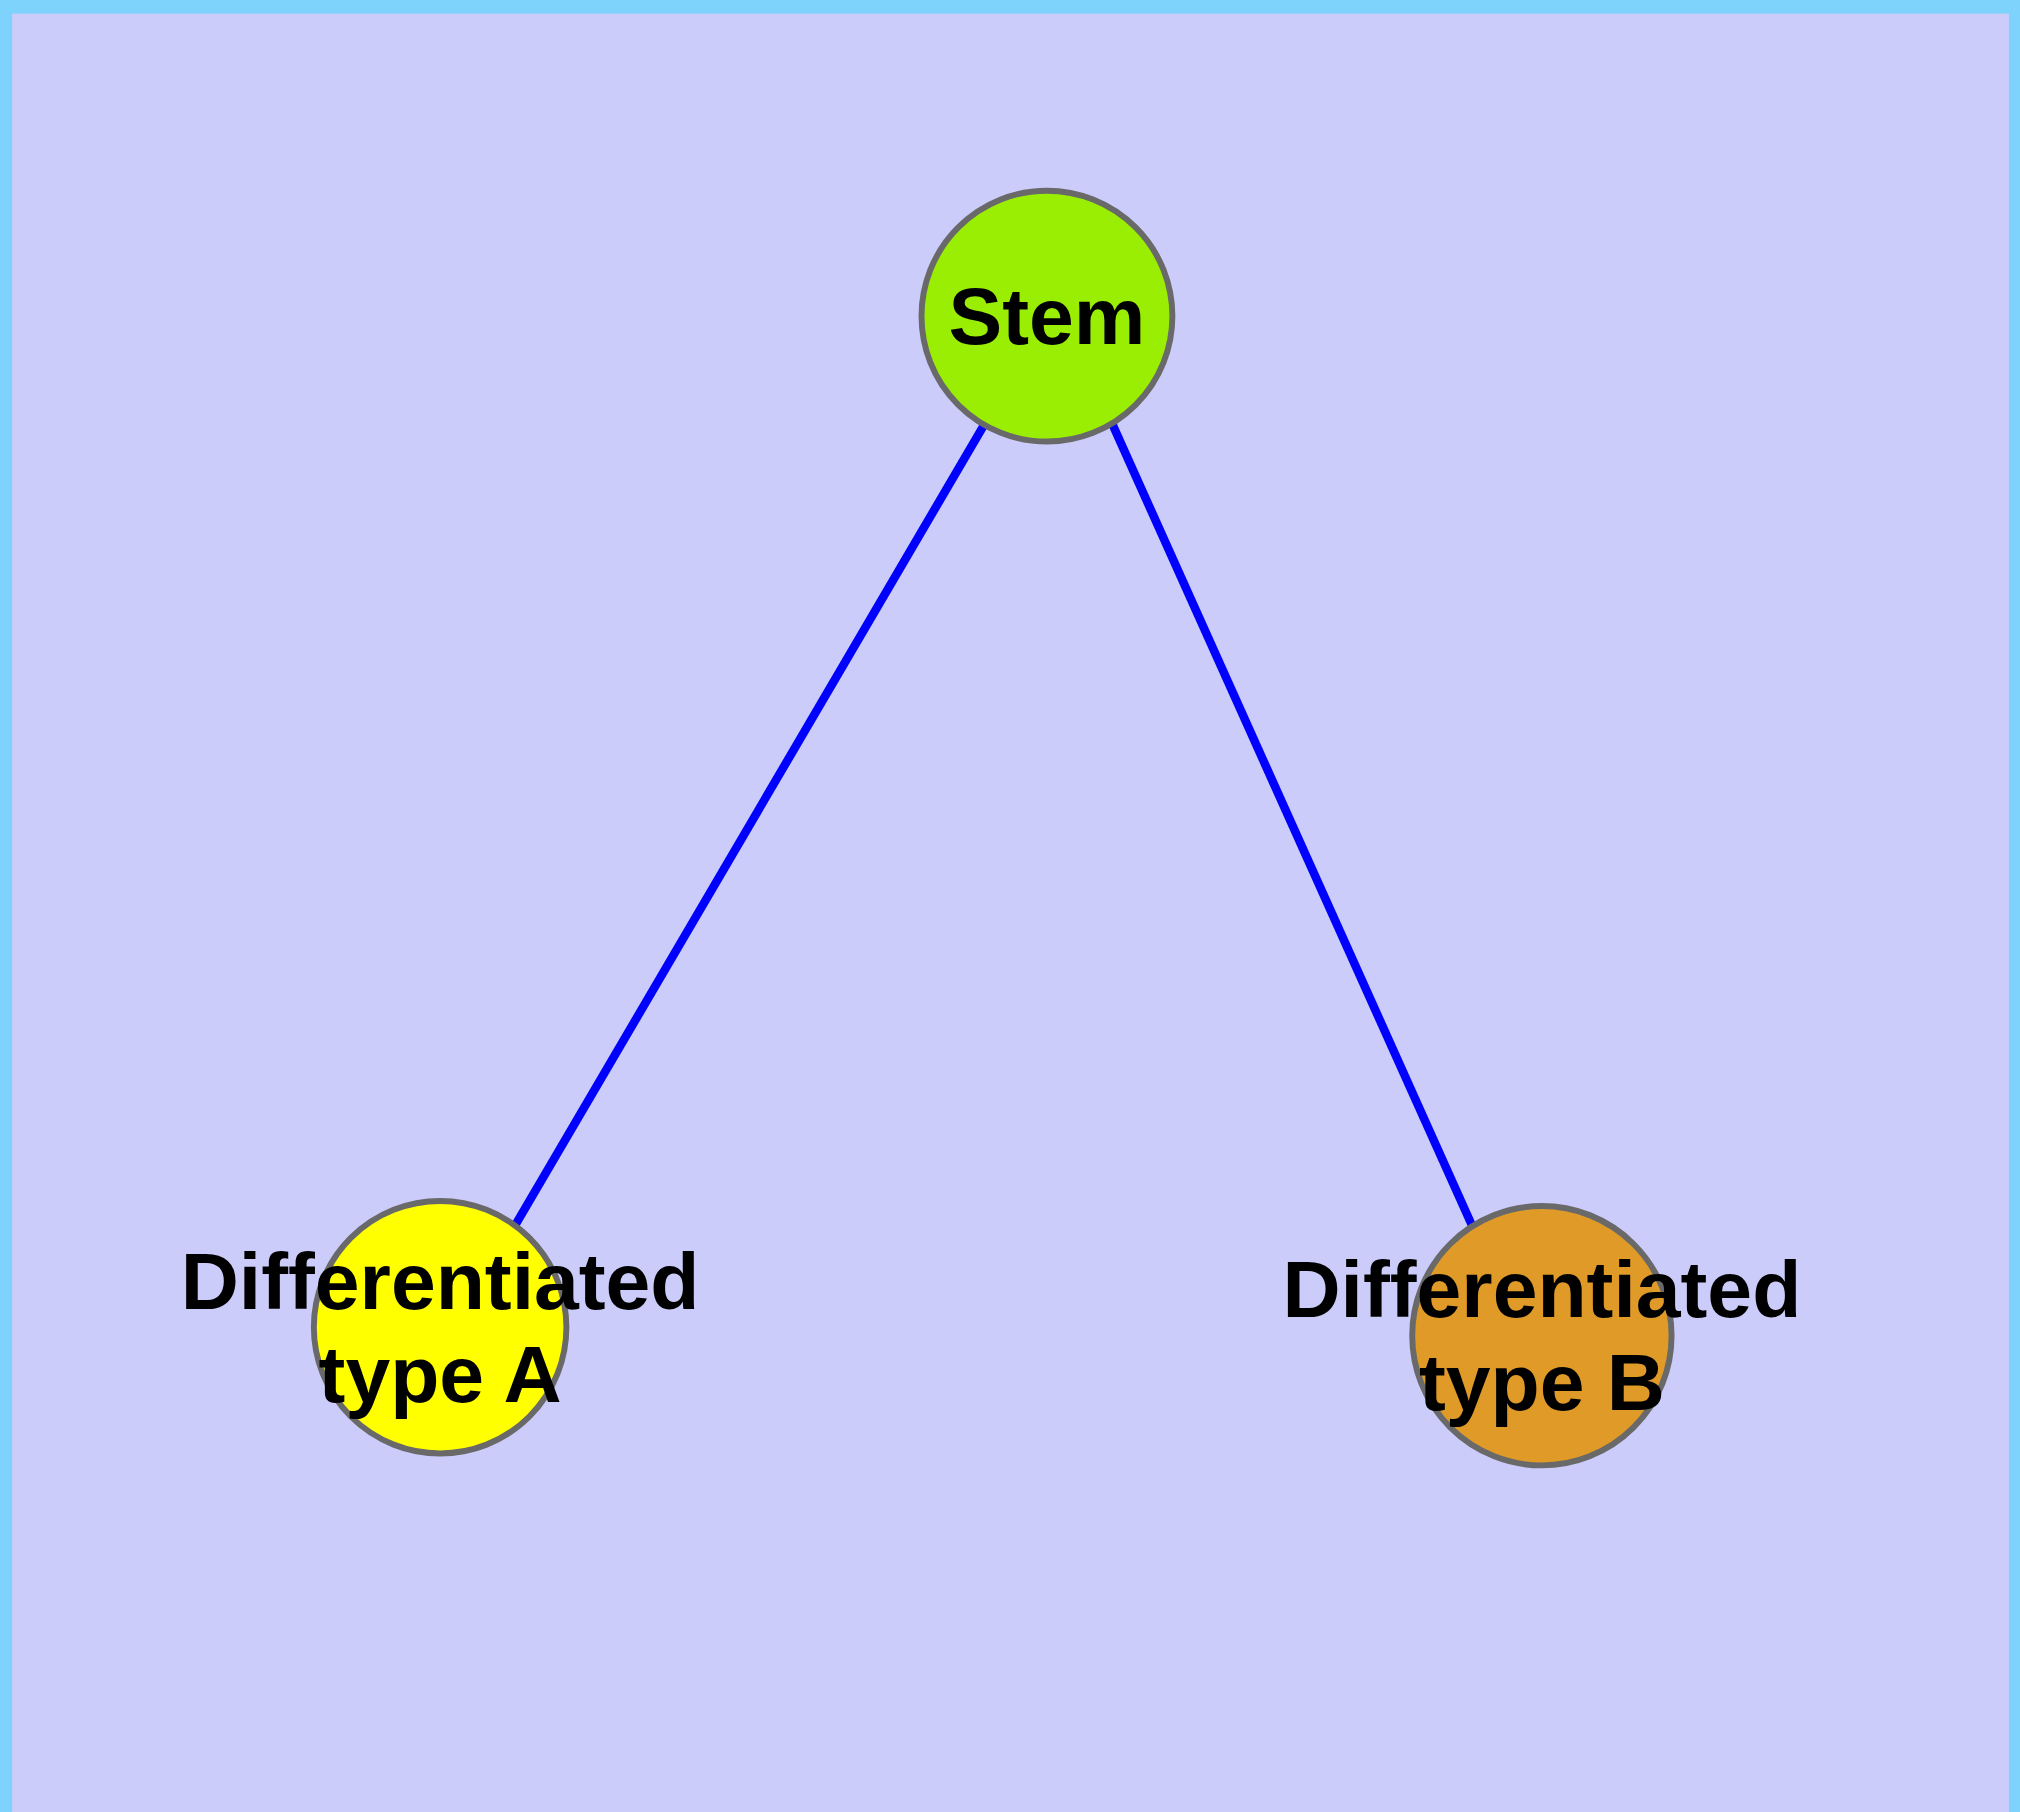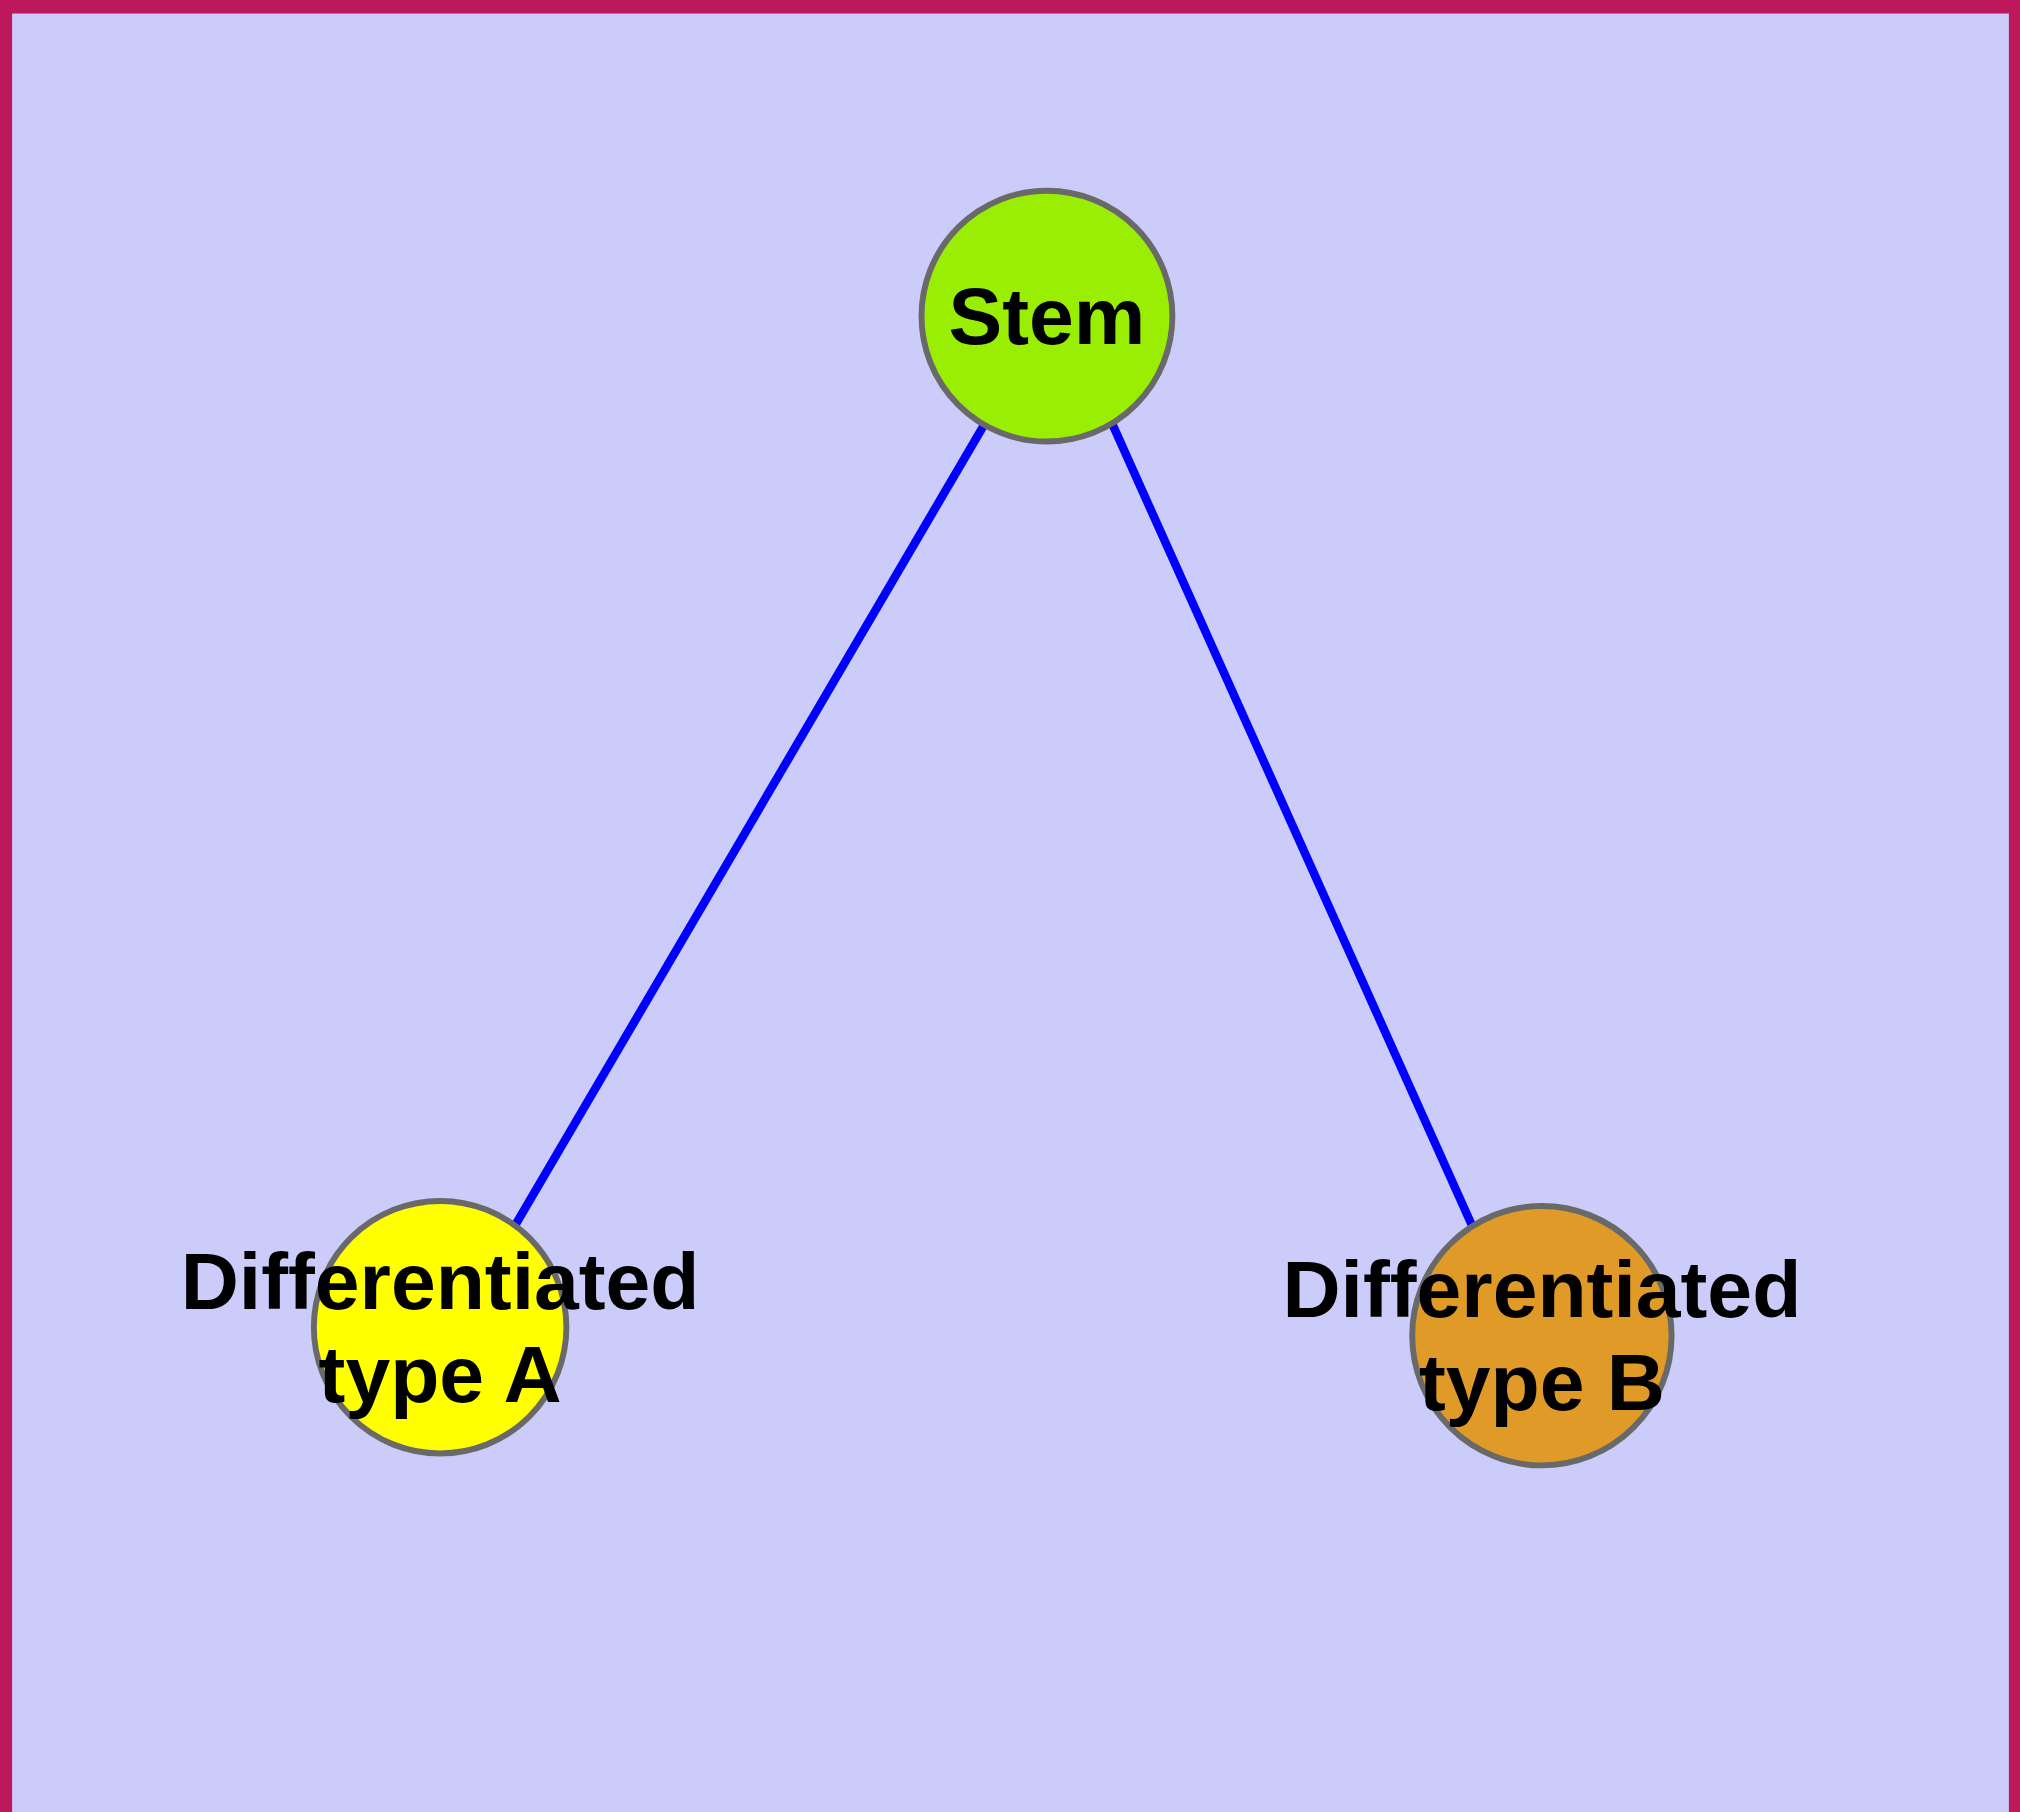--- a/index.html
+++ b/index.html
@@ -4,21 +4,21 @@
 <style>
   html, body {
     margin: 0;
     padding: 0;
     background: #ffffff;
   }
   #canvas {
     position: relative;
     width: 2021px;
     height: 1812px;
-    background: #be185d;
+    background: #7dd3fc;
     overflow: hidden;
     font-family: "Liberation Sans", sans-serif;
   }
   #graph-svg {
     position: absolute;
     left: 0;
     top: 0;
     width: 2021px;
     height: 1812px;
     display: block;

